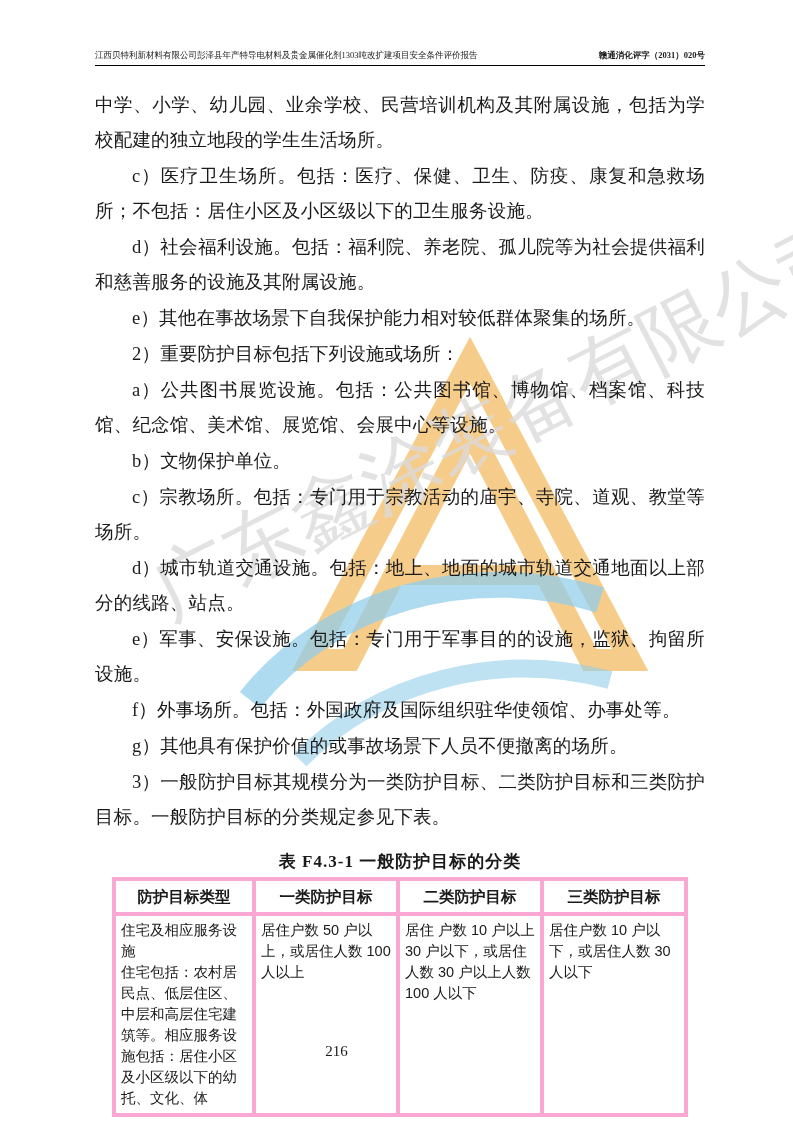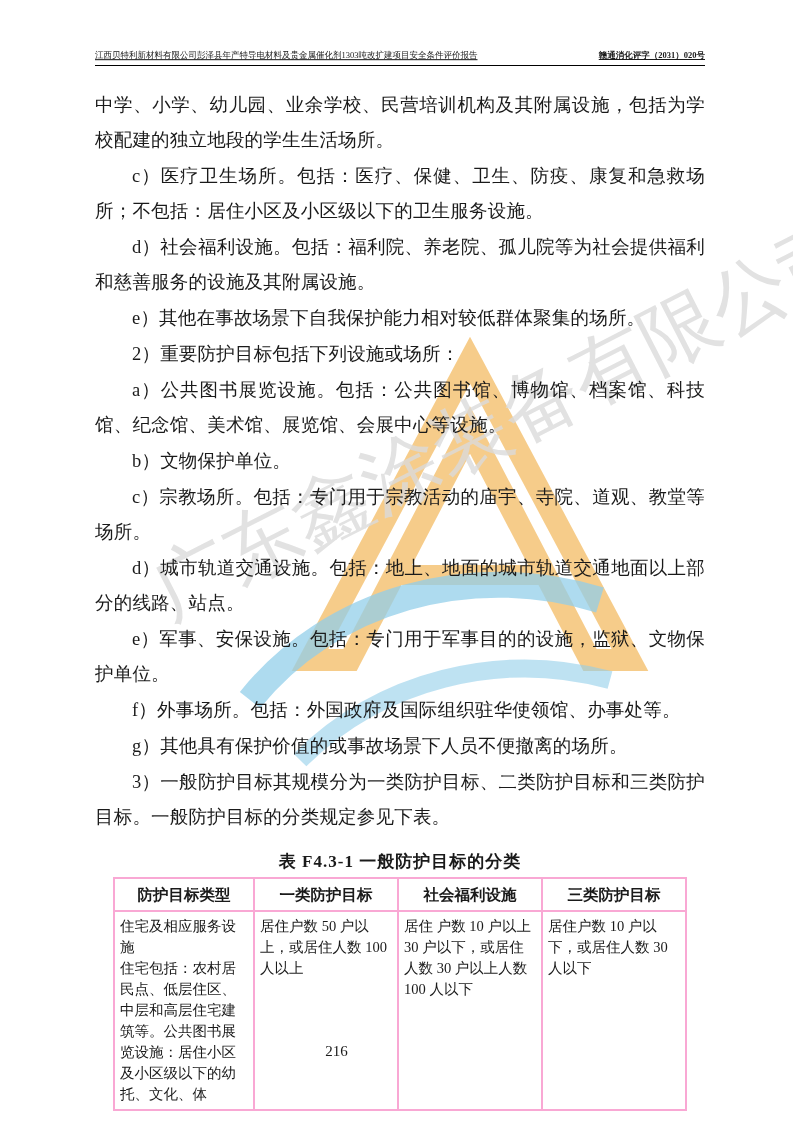--- a/index.html
+++ b/index.html
@@ -37,21 +37,20 @@
   }
   .header-row {
     display: flex;
     justify-content: space-between;
     align-items: flex-end;
     font-size: 8.5px;
     letter-spacing: 0px;
     color: #1a1a1a;
     font-family: "Liberation Serif", "DejaVu Serif", serif;
     white-space: nowrap;
-    text-decoration: underline;
   }
   .header-left { transform: scaleY(1.05); }
   .header-right { font-weight: bold; }
   .header-rule {
     margin-top: 3px;
     border-bottom: 1.2px solid #000;
     width: 100%;
   }
 
   
@@ -80,26 +79,26 @@
     font-weight: bold;
     letter-spacing: 1px;
   }
   table.f43 {
     border-collapse: collapse;
     width: 572px;
     margin: 0 auto;
     table-layout: fixed;
   }
   table.f43 td, table.f43 th {
-    border: 2px solid #f9a8d4;
+    border: 4px solid #f9a8d4;
     vertical-align: top;
     padding: 4px 5px 4px 5px;
     font-size: 14.5px;
     line-height: 21px;
-    font-family: Liberation Serif, serif;
+    font-family: Liberation Sans, sans-serif;
   }
   table.f43 thead td {
     text-align: center;
     font-weight: bold;
     font-size: 15.5px;
     padding: 5px 4px;
     vertical-align: middle;
   }
   .col1 { width: 140px; }
   .col2 { width: 144px; }
@@ -149,47 +148,47 @@
     <div id="paras">
         <p class="para">中学、小学、幼儿园、业余学校、民营培训机构及其附属设施，包括为学校配建的独立地段的学生生活场所。</p>
         <p class="para indent">c）医疗卫生场所。包括：医疗、保健、卫生、防疫、康复和急救场所；不包括：居住小区及小区级以下的卫生服务设施。</p>
         <p class="para indent">d）社会福利设施。包括：福利院、养老院、孤儿院等为社会提供福利和慈善服务的设施及其附属设施。</p>
         <p class="para indent">e）其他在事故场景下自我保护能力相对较低群体聚集的场所。</p>
         <p class="para indent">2）重要防护目标包括下列设施或场所：</p>
         <p class="para indent">a）公共图书展览设施。包括：公共图书馆、博物馆、档案馆、科技馆、纪念馆、美术馆、展览馆、会展中心等设施。</p>
         <p class="para indent">b）文物保护单位。</p>
         <p class="para indent">c）宗教场所。包括：专门用于宗教活动的庙宇、寺院、道观、教堂等场所。</p>
         <p class="para indent">d）城市轨道交通设施。包括：地上、地面的城市轨道交通地面以上部分的线路、站点。</p>
-        <p class="para indent">e）军事、安保设施。包括：专门用于军事目的的设施，监狱、文物保护单位。</p>
+        <p class="para indent">e）军事、安保设施。包括：专门用于军事目的的设施，监狱、拘留所设施。</p>
         <p class="para indent">f）外事场所。包括：外国政府及国际组织驻华使领馆、办事处等。</p>
         <p class="para indent">g）其他具有保护价值的或事故场景下人员不便撤离的场所。</p>
         <p class="para indent">3）一般防护目标其规模分为一类防护目标、二类防护目标和三类防护目标。一般防护目标的分类规定参见下表。</p>
       </div>
 
     <div class="table-title">表 F4.3-1    一般防护目标的分类</div>
 
     <table class="f43">
       <colgroup>
         <col class="col1">
           <col class="col2">
           <col class="col3">
           <col class="col4">
       </colgroup>
       <thead>
         <tr>
           <td>防护目标类型</td>
           <td>一类防护目标</td>
-          <td>社会福利设施</td>
+          <td>二类防护目标</td>
           <td>三类防护目标</td>
         </tr>
       </thead>
       <tbody id="tbody">
           <tr>
             <td style="white-space: pre-wrap;">住宅及相应服务设施
-住宅包括：农村居民点、低层住区、中层和高层住宅建筑等。公共图书展览设施：居住小区及小区级以下的幼托、文化、体</td>
+住宅包括：农村居民点、低层住区、中层和高层住宅建筑等。相应服务设施包括：居住小区及小区级以下的幼托、文化、体</td>
             <td style="white-space: pre-wrap;">居住户数 50 户以上，或居住人数 100 人以上</td>
             <td style="white-space: pre-wrap;">居住 户数 10 户以上 30 户以下，或居住人数 30 户以上人数 100 人以下</td>
             <td style="white-space: pre-wrap;">居住户数 10 户以下，或居住人数 30 人以下</td>
           </tr>
         </tbody>
     </table>
   </div>
 
   <div class="page-number">216</div>
 </div>

